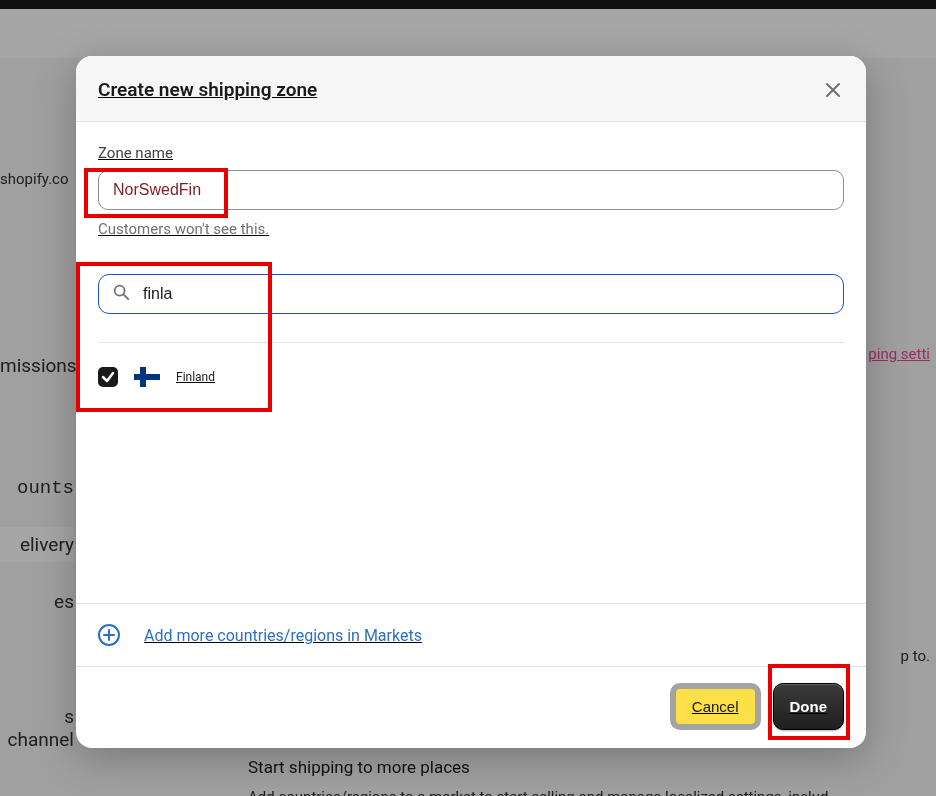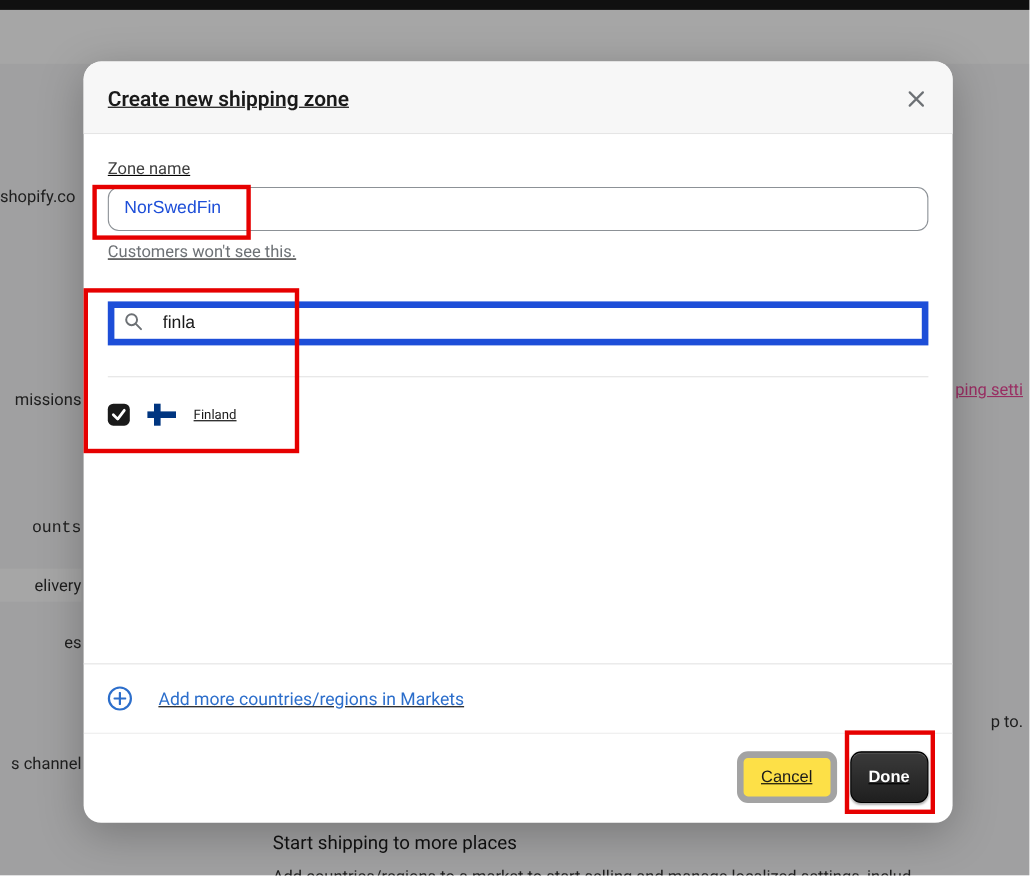--- a/index.html
+++ b/index.html
@@ -11,21 +11,21 @@
     }
     .backdrop-top { position:absolute; left:0; top:0; width:100%; height:9px; background:#1a1a1a; }
     .dimmer { position:absolute; left:0; top:0; width:100%; height:100%; background: rgba(0,0,0,0.35); }
     .bg-surface {
       position:absolute; left:0; top:58px; width:100%; height:738px;
       background:#f6f6f7;
     }
     .bg-sidebar {
       position:absolute; left:0; top:178px; width:74px; height:618px;
       display:flex; flex-direction:column; gap:28px; padding-top:176px;
-      color:#303030; font-size:15px;
+      color:#303030; font-size:19px;
     }
     .bg-sidebar .item { text-align:right; padding-right:0; }
     .bg-sidebar .hi { background:#fff; padding:6px 0; }
     .bg-url { position:absolute; left:0; top:170px; color:#303030; font-size:15px; }
     .bg-link { position:absolute; right:6px; top:345px; color:#ec4899; font-size:15px; text-decoration:underline; }
     .bg-text1 { position:absolute; left:248px; top:641px; color:#303030; font-size:15px; right:6px; }
     .bg-h { position:absolute; left:248px; top:757px; font-weight:400; font-size:17px; color:#1a1a1a; }
     .bg-text2 { position:absolute; left:248px; top:788px; color:#303030; font-size:15px; right:6px; white-space:nowrap; }
 
     .modal {
@@ -40,28 +40,28 @@
       border-radius:16px 16px 0 0;
       display:flex; align-items:center; justify-content:space-between;
       background:#f7f7f7;
     }
     .modal-title { font-size:19px; font-weight:600; color:#1a1a1a; }
     .close-btn { width:22px; height:22px; cursor:pointer; color:#6d7175; display:flex; align-items:center; justify-content:center; }
     .modal-body { padding:22px 22px 0 22px; flex:1; }
     .label { font-size:15px; color:#3f3f3f; margin-bottom:8px; display:block; }
     .input {
       width:100%; height:40px; border:1px solid #8c9196; border-radius:10px;
-      padding:0 14px; font-size:16px; color:#1d4ed8; background:#fff;
+      padding:0 14px; font-size:16px; color:#7f1d1d; background:#fff;
     }
     .help { font-size:15px; color:#6d7175; margin-top:10px; }
     .search-wrap {
       margin-top:36px; position:relative;
     }
     .search-input {
-      width:100%; height:40px; border:6px solid #1d4ed8; border-radius:0;
+      width:100%; height:40px; border:1px solid #1d4ed8; border-radius:11px;
       padding:0 14px 0 44px; font-size:16px; color:#1a1a1a;
     }
     .search-icon { position:absolute; left:14px; top:50%; transform:translateY(-50%); color:#6d7175; }
     .results { margin-top:28px; border-top:1px solid #e3e3e3; padding-top:14px; }
     .result-row { display:flex; align-items:center; gap:16px; padding:10px 0; }
     .checkbox {
       width:20px; height:20px; border-radius:5px; background:#1a1a1a; color:#fff;
       display:flex; align-items:center; justify-content:center;
     }
     .flag { width:26px; height:20px; position:relative; background:#fff; }

